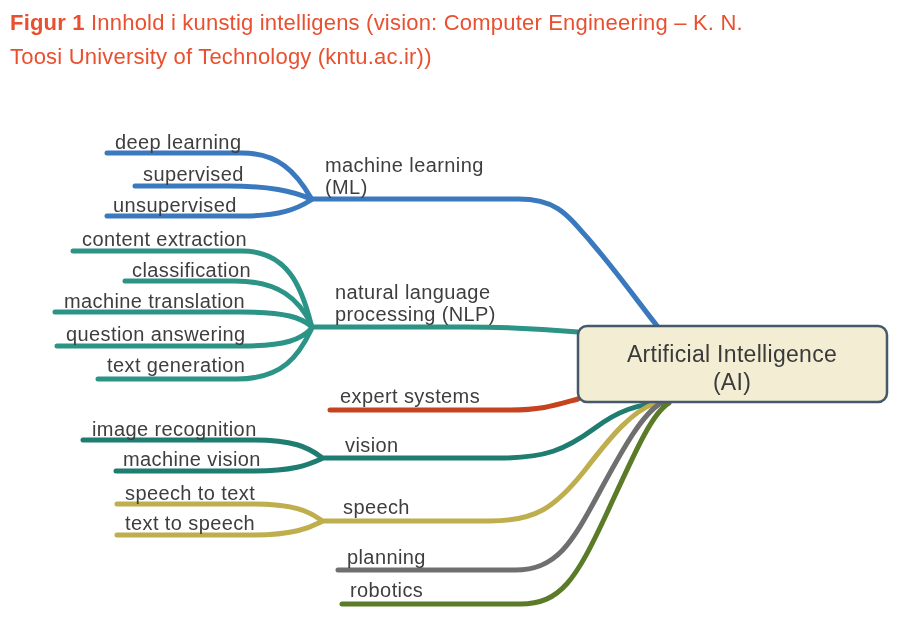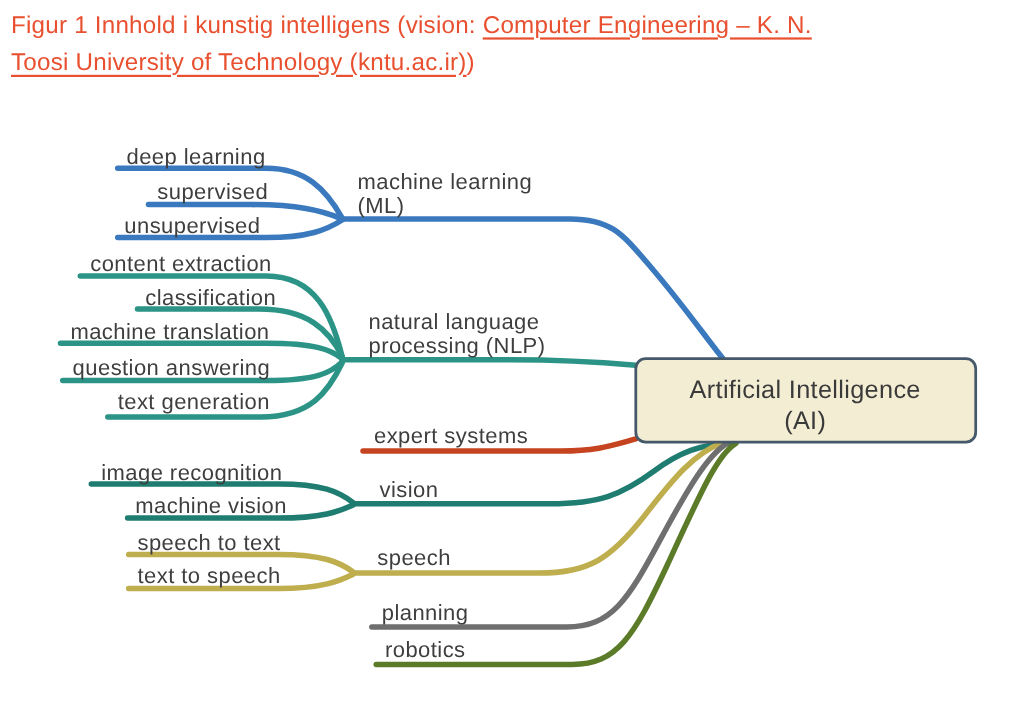--- a/index.html
+++ b/index.html
@@ -12,23 +12,22 @@
   }
   .caption{
     position:absolute;
     left:10px;top:6px;
     width:880px;
     font-size:22px;
     line-height:34px;
     letter-spacing:0.2px;
     color:#e8502f;
   }
-  .caption .b{font-weight:normal;}
+  .caption .b{font-weight:bold;}
   .caption .link{
-    text-decoration:underline;
     text-underline-offset:4px;
     text-decoration-thickness:2px;
     cursor:pointer;
   }
   svg.mindmap{position:absolute;left:0;top:0;}
   .ln{fill:none;stroke-width:5;stroke-linecap:round;stroke-linejoin:round;}
   .lbl{
     font-family:"Liberation Sans", sans-serif;
     font-size:20px;
     letter-spacing:0.4px;

